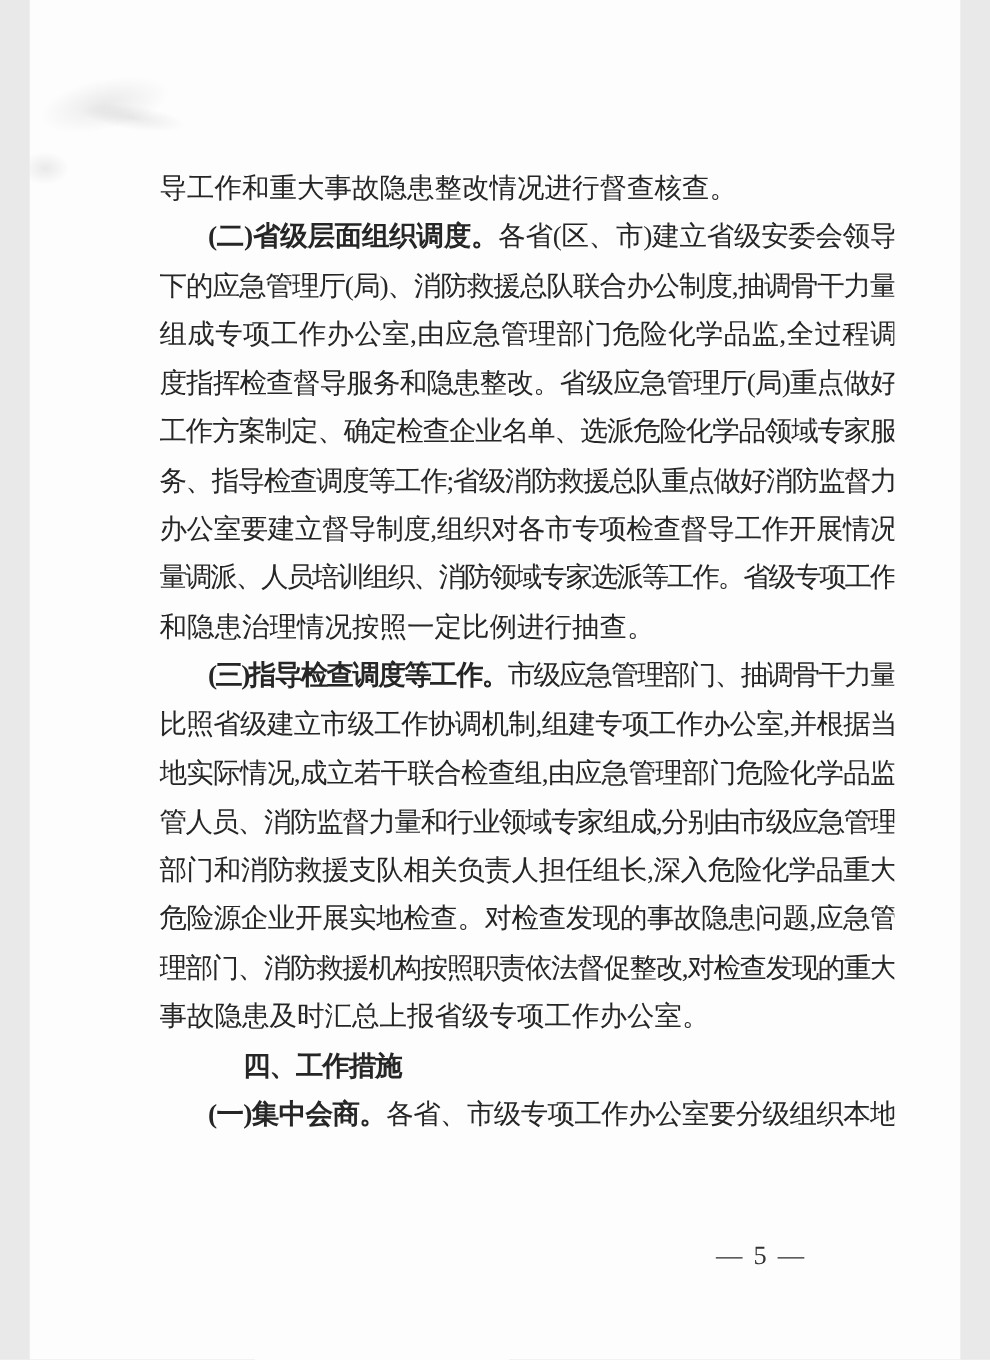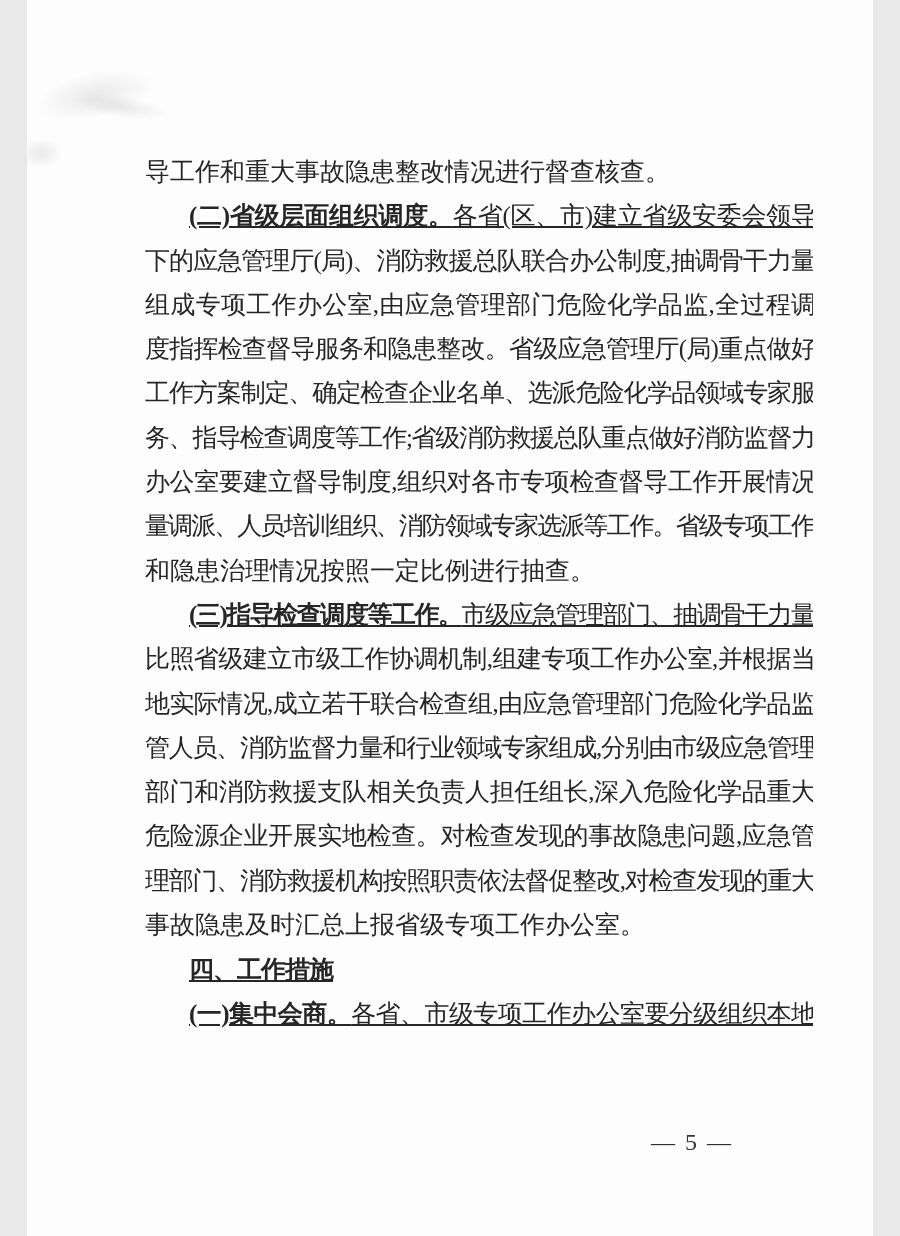--- a/index.html
+++ b/index.html
@@ -42,27 +42,28 @@
     white-space: nowrap;
     overflow: hidden;
   }
   
   .jl {
     white-space: normal;
     letter-spacing: -3px;
     text-align: justify;
     text-align-last: justify;
   }
-  .indent { text-indent: 44px; text-decoration: underline; }
+  .indent { text-indent: 44px; }
   .lead { font-weight: bold; }
   .lead:empty { display: none; }
   .heiti {
     font-family: "Liberation Sans", "DejaVu Sans", sans-serif;
     font-weight: bold;
     letter-spacing: -1px;
+    margin-left: 32px;
   }
   .page-number {
     position: absolute;
     left: 0;
     top: 1124px;
     width: 100%;
     height: 36px;
     line-height: 36px;
     text-align: right;
     padding-right: 140px;

